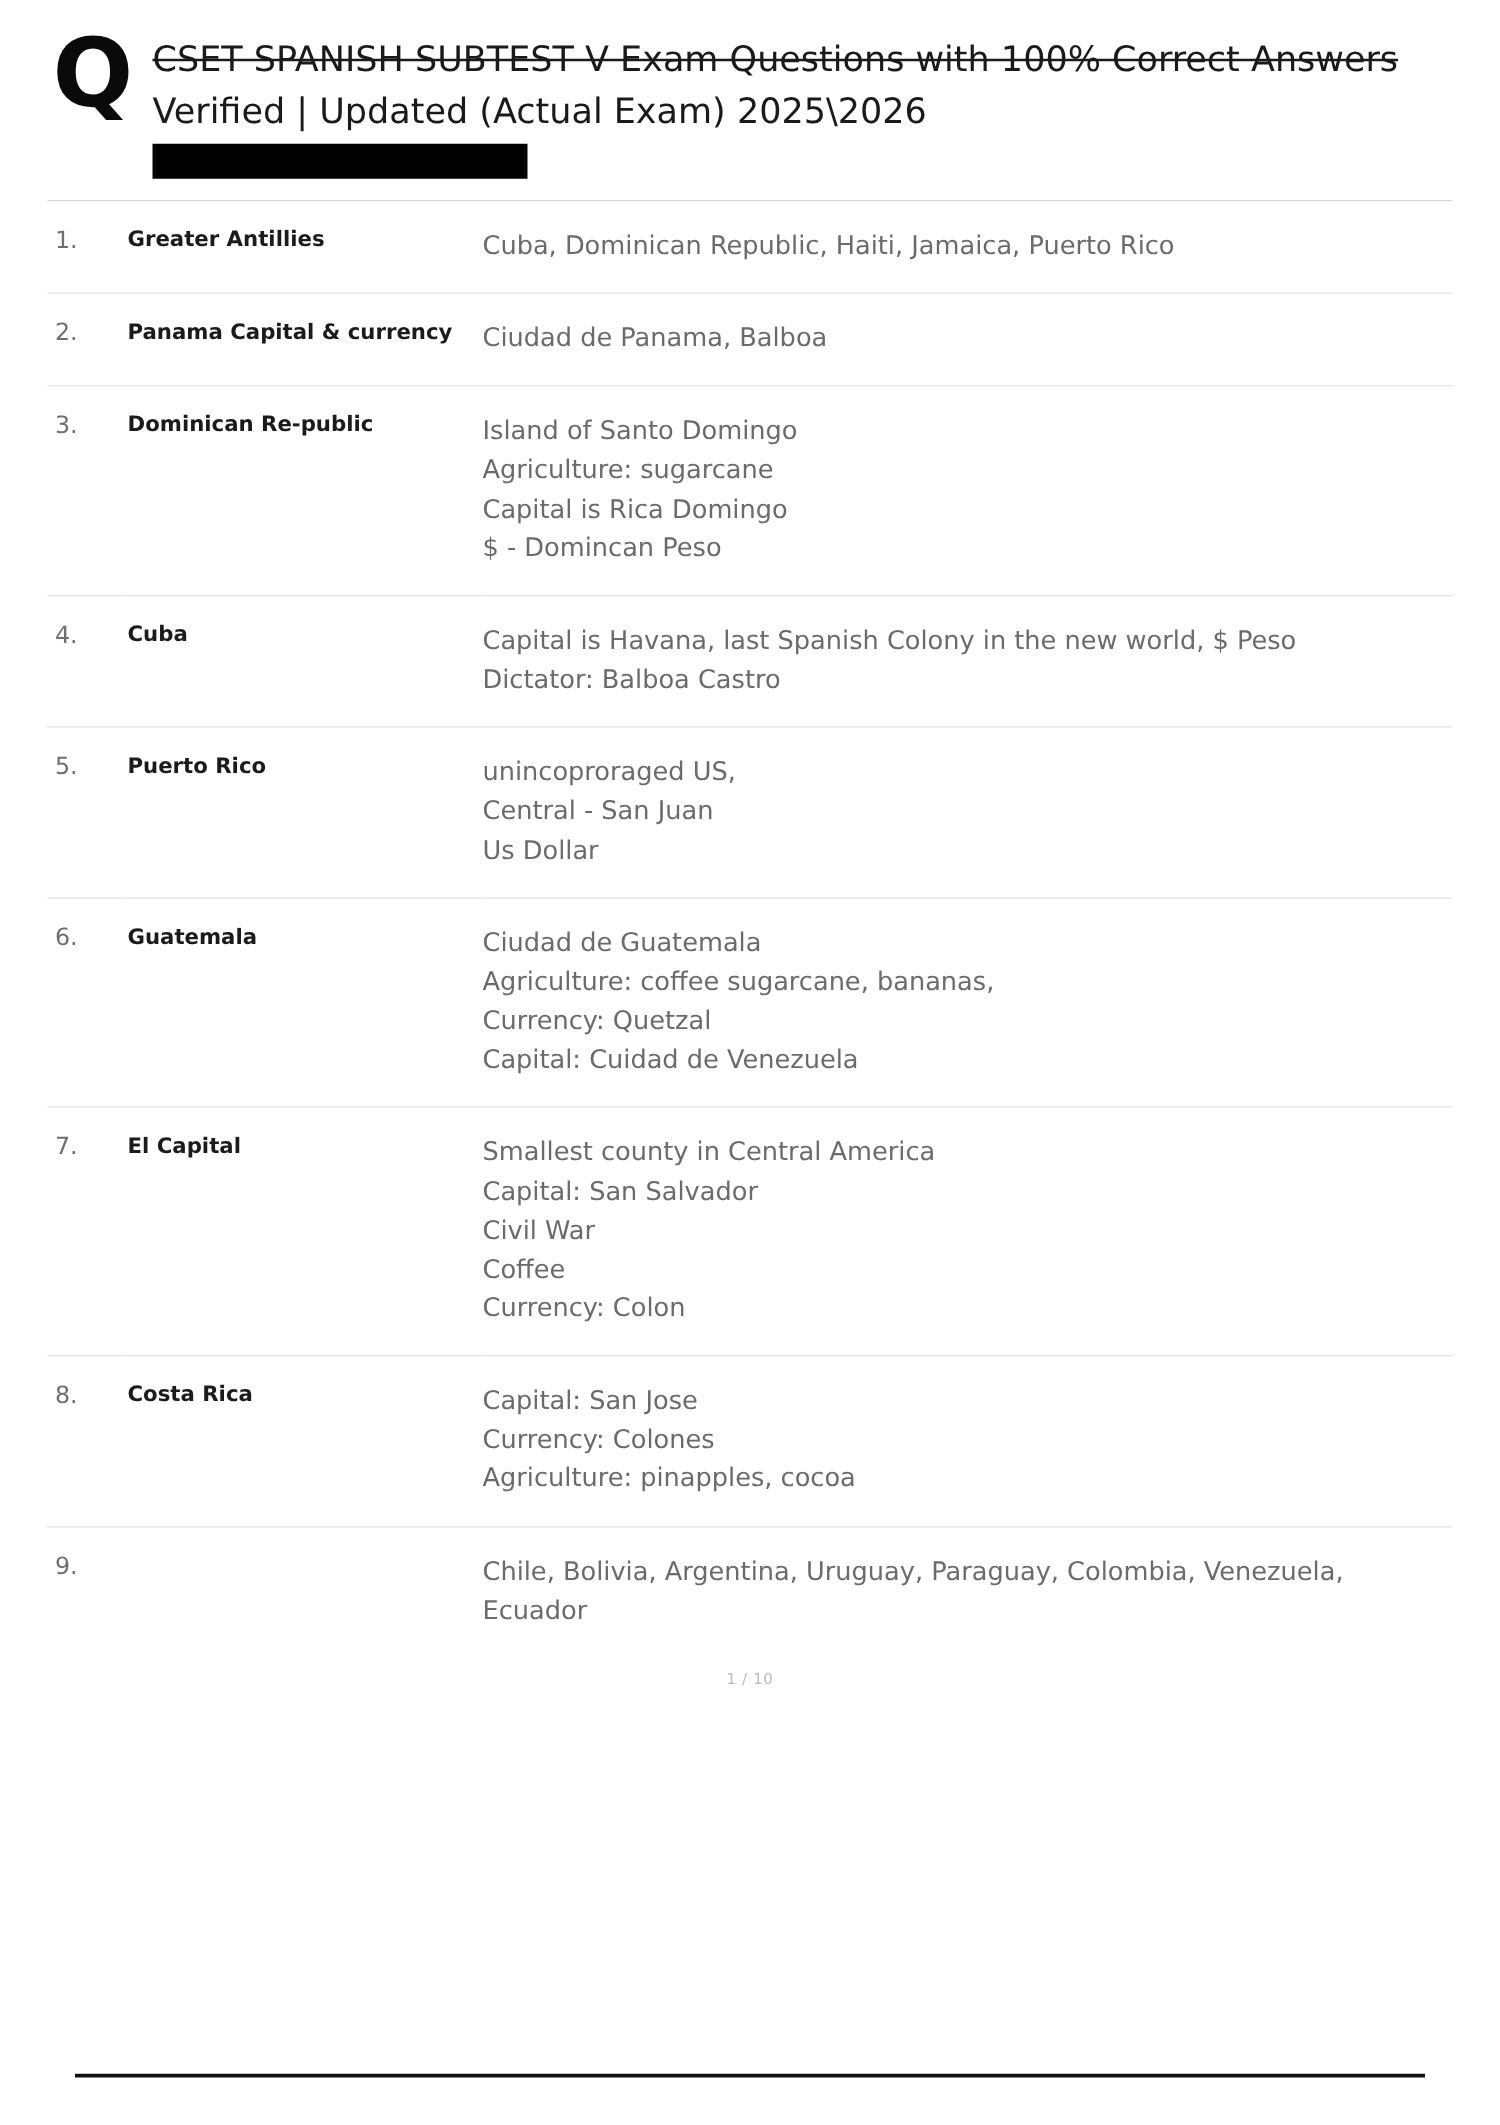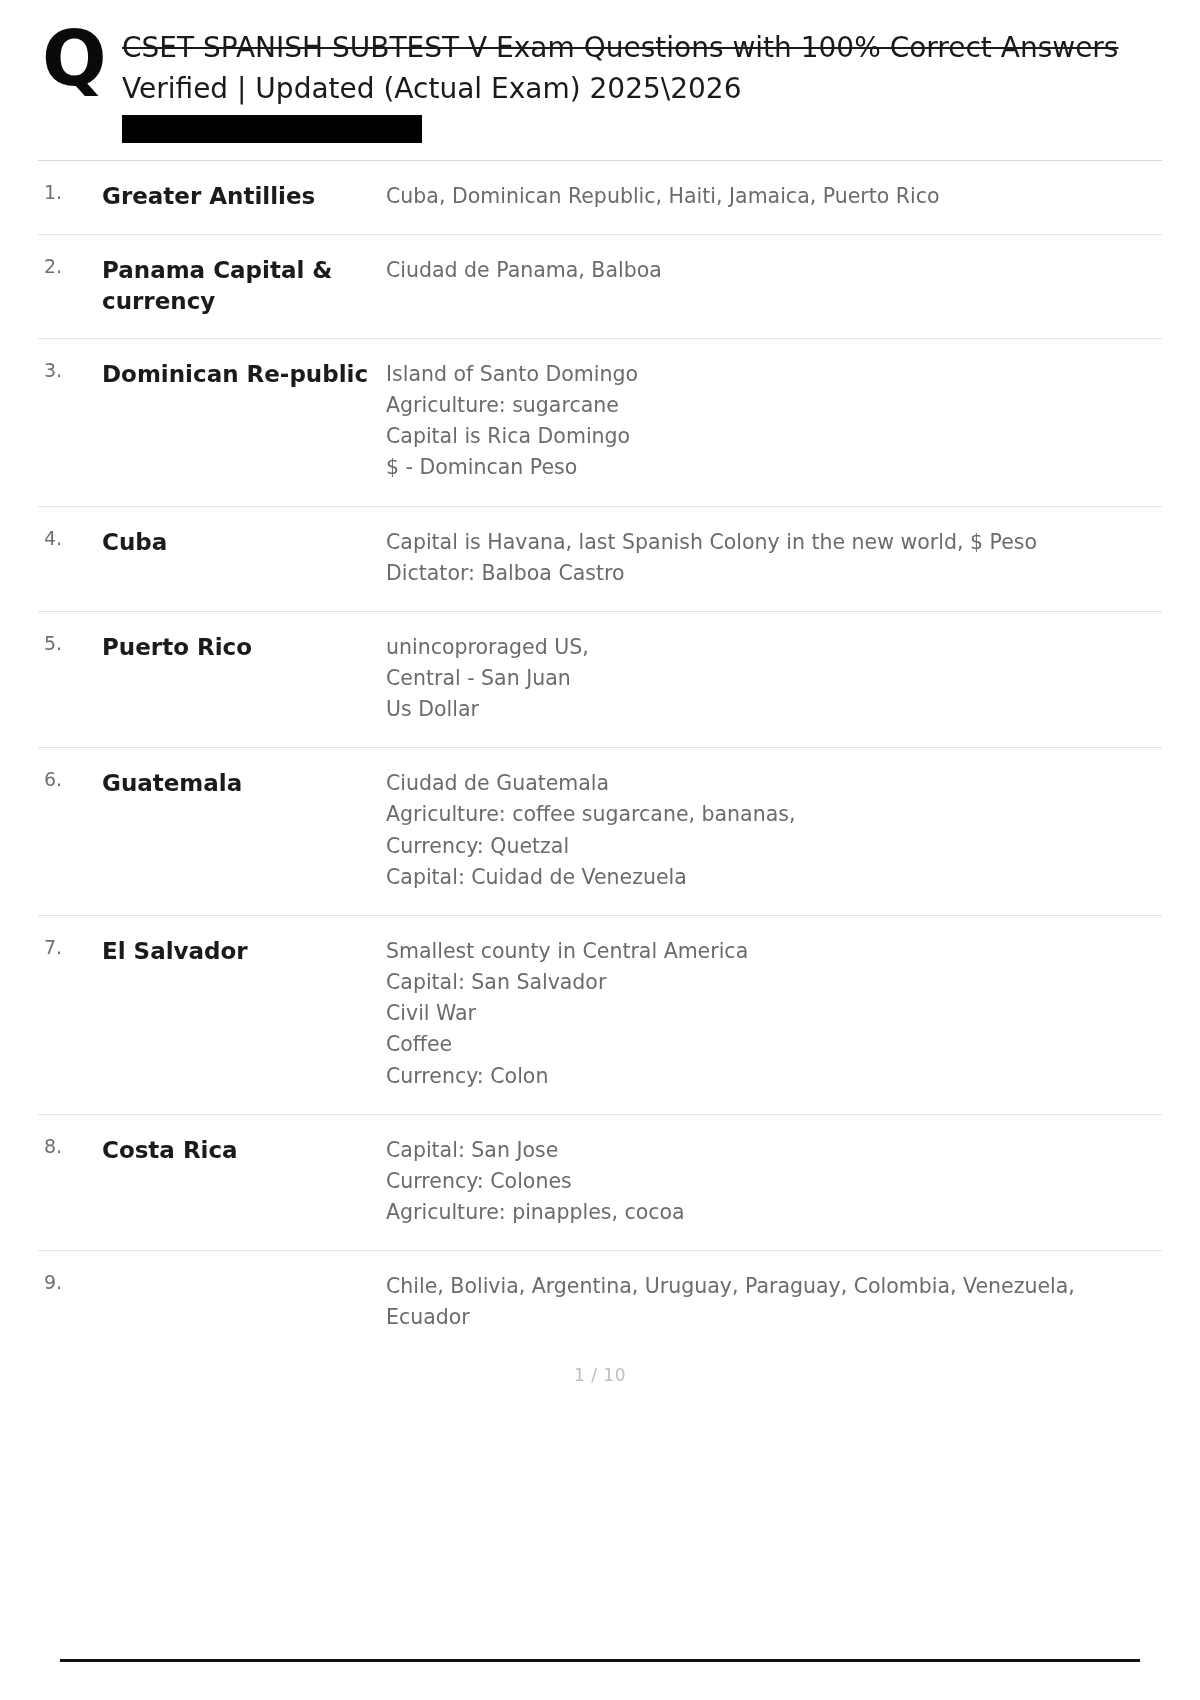--- a/index.html
+++ b/index.html
@@ -86,42 +86,42 @@
     width: 58px;
     font-family: "DejaVu Sans", sans-serif;
     font-size: 19px;
     color: #6f6f6f;
     padding-left: 6px;
     font-weight: 400;
   }
   td.term {
     width: 268px;
     font-family: "DejaVu Sans", sans-serif;
-    font-size: 23px;
+    font-size: 17px;
     font-weight: 700;
     color: #1b1b1b;
     line-height: 1.32;
     padding-right: 16px;
   }
   td.def {
     font-family: "DejaVu Sans", sans-serif;
     font-size: 20.5px;
     color: #6b6b6b;
     line-height: 1.52;
     font-weight: 400;
     margin-left: 36px;
   }
   td.def .line {
     display: block;
   }
 
   
   .page-num {
     text-align: center;
-    font-size: 17px;
+    font-size: 12px;
     color: #bdbdbd;
     padding-top: 10px;
     letter-spacing: 0.5px;
   }
   .bottom-rule {
     position: absolute;
     left: 60px;
     right: 60px;
     bottom: 38px;
     border-top: 3px solid #111;
@@ -191,21 +191,21 @@
           <td class="term">Guatemala</td>
           <td class="def">
             <span class="line">Ciudad de Guatemala</span>
             <span class="line">Agriculture: coffee sugarcane, bananas,</span>
             <span class="line">Currency: Quetzal</span>
             <span class="line">Capital: Cuidad de Venezuela</span>
           </td>
         </tr>
         <tr>
           <td class="num">7.</td>
-          <td class="term">El Salvador</td>
+          <td class="term">El Capital</td>
           <td class="def">
             <span class="line">Smallest county in Central America</span>
             <span class="line">Capital: San Salvador</span>
             <span class="line">Civil War</span>
             <span class="line">Coffee</span>
             <span class="line">Currency: Colon</span>
           </td>
         </tr>
         <tr>
           <td class="num">8.</td>

